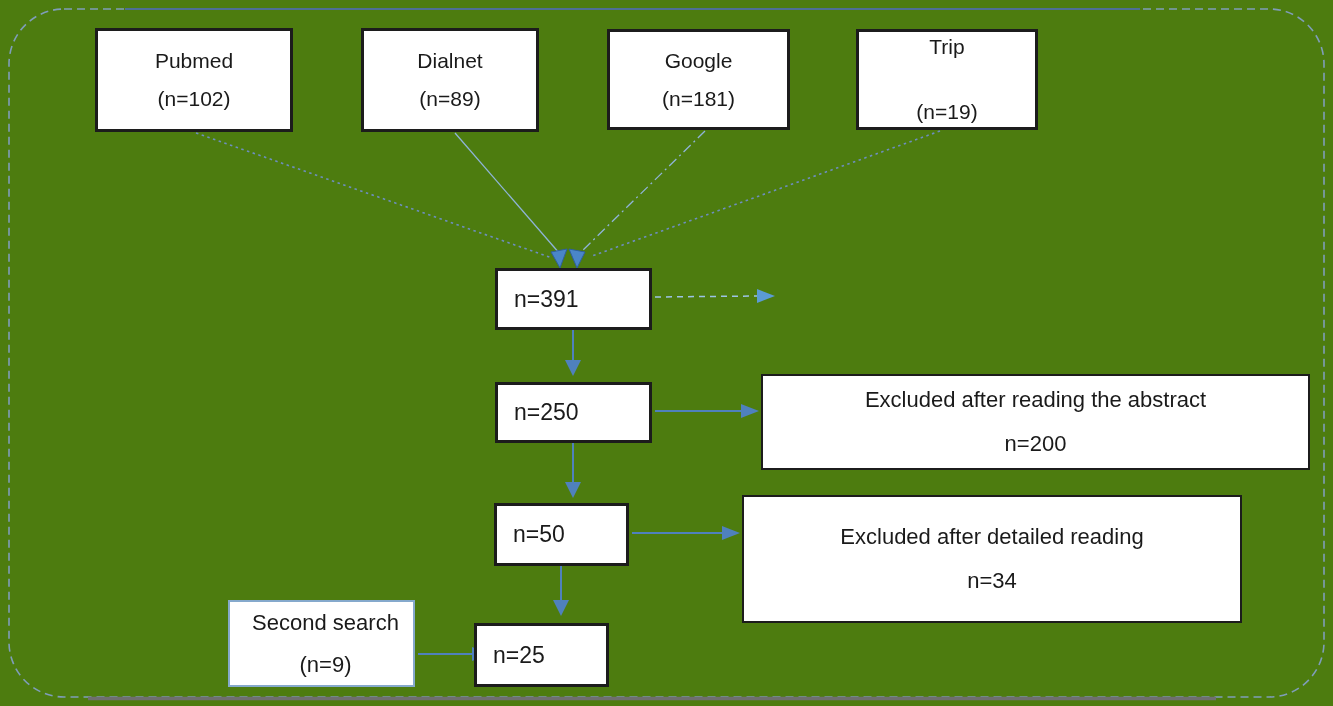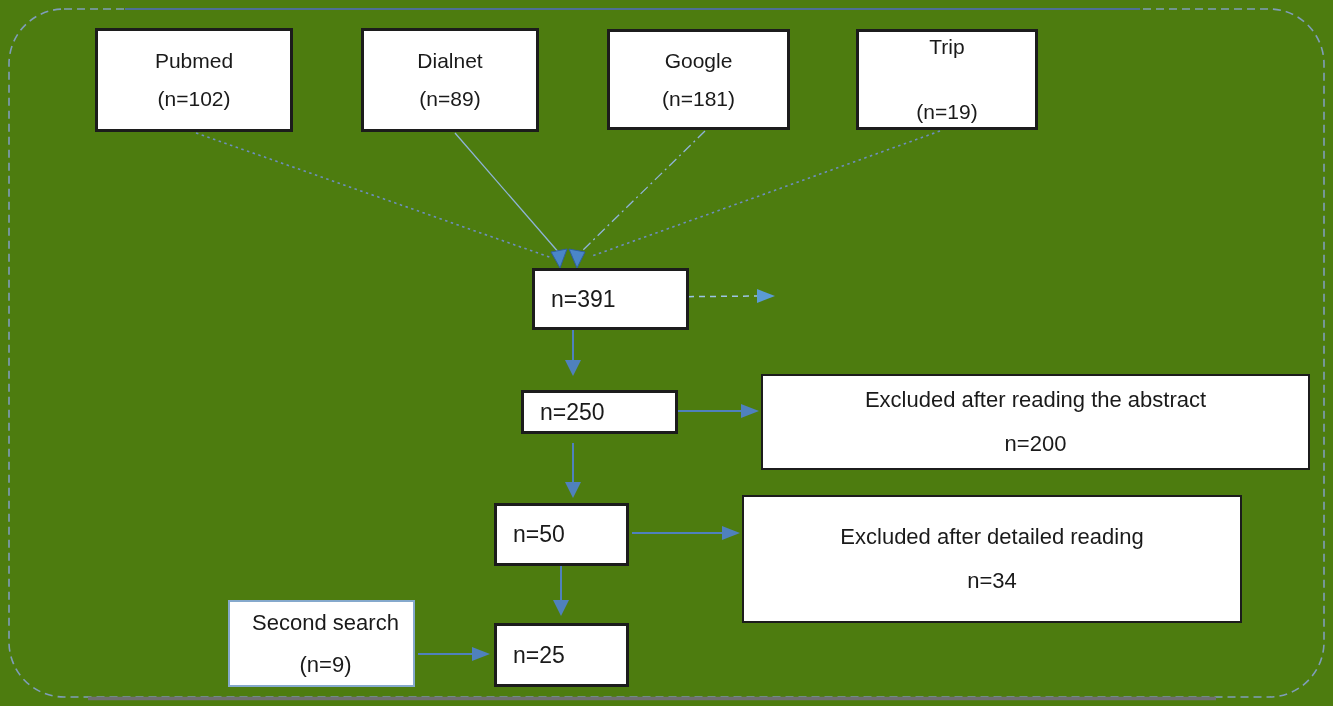--- a/index.html
+++ b/index.html
@@ -108,30 +108,30 @@
   </div>
   <div class="box src-box" style="left:607px; top:29px; width:183px; height:101px;">
     <div>Google</div>
     <div>(n=181)</div>
   </div>
   <div class="box src-box" style="left:856px; top:29px; width:182px; height:101px;gap:27px;">
     <div>Trip</div>
     <div>(n=19)</div>
   </div>
 
-  <div class="box flow-box" style="left:495px; top:268px; width:157px; height:62px;margin-left:37px;">
+  <div class="box flow-box" style="left:495px; top:268px; width:157px; height:62px;">
     <div>n=391</div>
   </div>
-  <div class="box flow-box" style="left:521px; top:382px; width:157px; height:44px;margin-top:8px;">
+  <div class="box flow-box" style="left:495px; top:382px; width:157px; height:61px;">
     <div>n=250</div>
   </div>
   <div class="box flow-box" style="left:494px; top:503px; width:135px; height:63px;">
     <div>n=50</div>
   </div>
-  <div class="box flow-box" style="left:494px; top:623px; width:135px; height:64px;">
+  <div class="box flow-box" style="left:474px; top:623px; width:135px; height:64px;">
     <div>n=25</div>
   </div>
 
   <div class="box excl-box" style="left:761px; top:374px; width:549px; height:96px;">
     <div>Excluded after reading the abstract</div>
     <div>n=200</div>
   </div>
   <div class="box excl-box" style="left:742px; top:495px; width:500px; height:128px;">
     <div>Excluded after detailed reading</div>
     <div>n=34</div>

